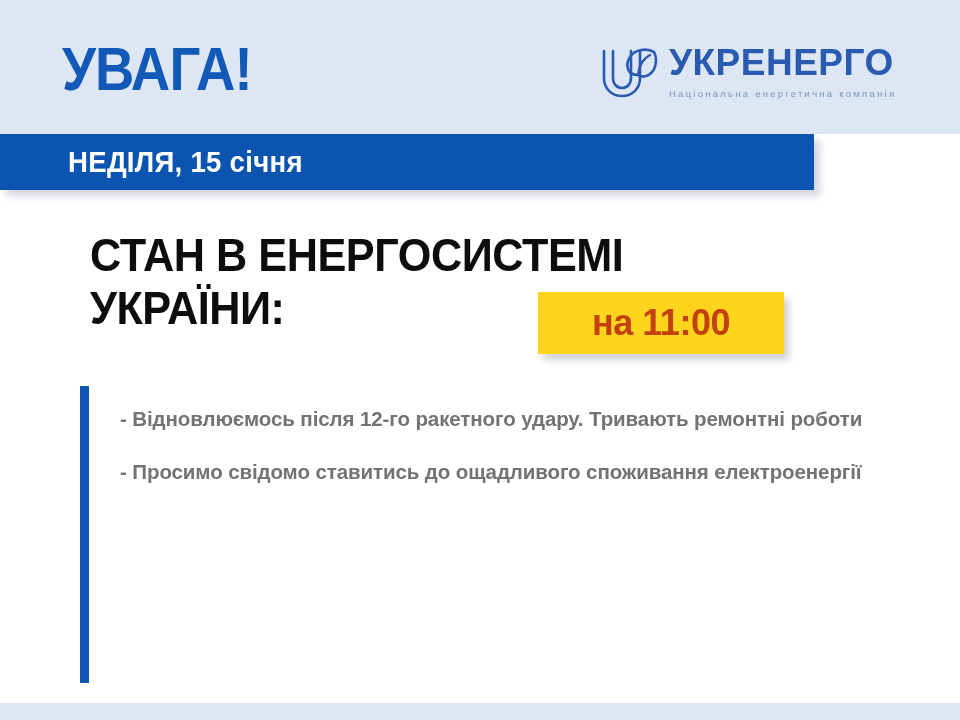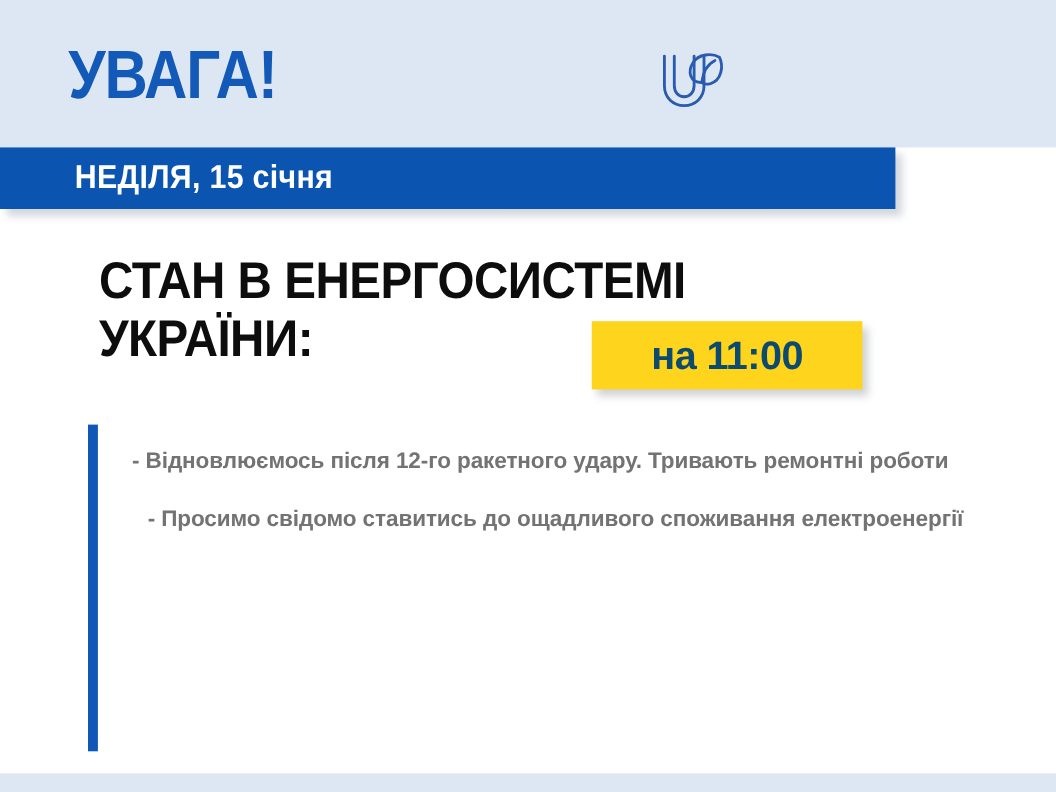--- a/index.html
+++ b/index.html
@@ -123,21 +123,21 @@
     background: #ffd41d;
     box-shadow: 5px 6px 7px rgba(120,125,135,0.35);
     display: flex;
     align-items: center;
     justify-content: center;
   }
   #time-badge-label {
     font-size: 36px;
     line-height: 36px;
     font-weight: 700;
-    color: #0c4a6e;
+    color: #c2410c;
     letter-spacing: -0.5px;
     white-space: nowrap;
   }
 
   
   #accent-bar {
     position: absolute;
     left: 80px;
     top: 386px;
     width: 9px;
@@ -153,21 +153,20 @@
   .bullet-item {
     font-size: 20.5px;
     line-height: 31px;
     font-weight: 700;
     color: #737373;
     letter-spacing: -0.1px;
     margin-bottom: 22px;
   }
   .bullet-item:last-child {
     margin-bottom: 0;
-    text-align: center;
   }
 
   
   #footer-band {
     position: absolute;
     left: 0;
     top: 703px;
     width: 960px;
     height: 17px;
     background: #dde7f4;
@@ -181,20 +180,24 @@
 <div id="attention-heading">УВАГА!</div>
 
 <div id="logo-block">
   <svg id="logo-mark" viewBox="0 0 62 58" xmlns="http://www.w3.org/2000/svg">
     <path d="M6 6 L6 33 C6 44 14 51 24 51 C34 51 42 44 42 33 L42 6" fill="none" stroke="#2a5bb0" stroke-width="2.6" stroke-linecap="round"></path>
     <path d="M15 6 L15 33 C15 39 19 43 24 43 C29 43 33 39 33 33 L33 6" fill="none" stroke="#2a5bb0" stroke-width="2.6" stroke-linecap="round"></path>
     <path d="M40 30 C29 30 27 20 32 12 C37 4 49 3 56 7 C60 15 58 28 48 31 C44 32 41 31 40 30 Z" fill="none" stroke="#2a5bb0" stroke-width="2.6" stroke-linejoin="round"></path>
     <path d="M52 10 C44 14 41 21 40 30" fill="none" stroke="#2a5bb0" stroke-width="2.4" stroke-linecap="round"></path>
     <path d="M47 14 C43 17 41 22 41 27" fill="none" stroke="#2a5bb0" stroke-width="2" stroke-linecap="round"></path>
   </svg>
+  <div id="logo-text-wrap">
+    <div id="logo-wordmark">УКРЕНЕРГО</div>
+    <div id="logo-tagline">Національна енергетична компанія</div>
+  </div>
 </div>
 
 <div id="date-banner">
   <div id="date-banner-label">НЕДІЛЯ, 15 січня</div>
 </div>
 
 <div id="main-title">СТАН В ЕНЕРГОСИСТЕМІ УКРАЇНИ:</div>
 
 <div id="time-badge">
   <span id="time-badge-label">на 11:00</span>

